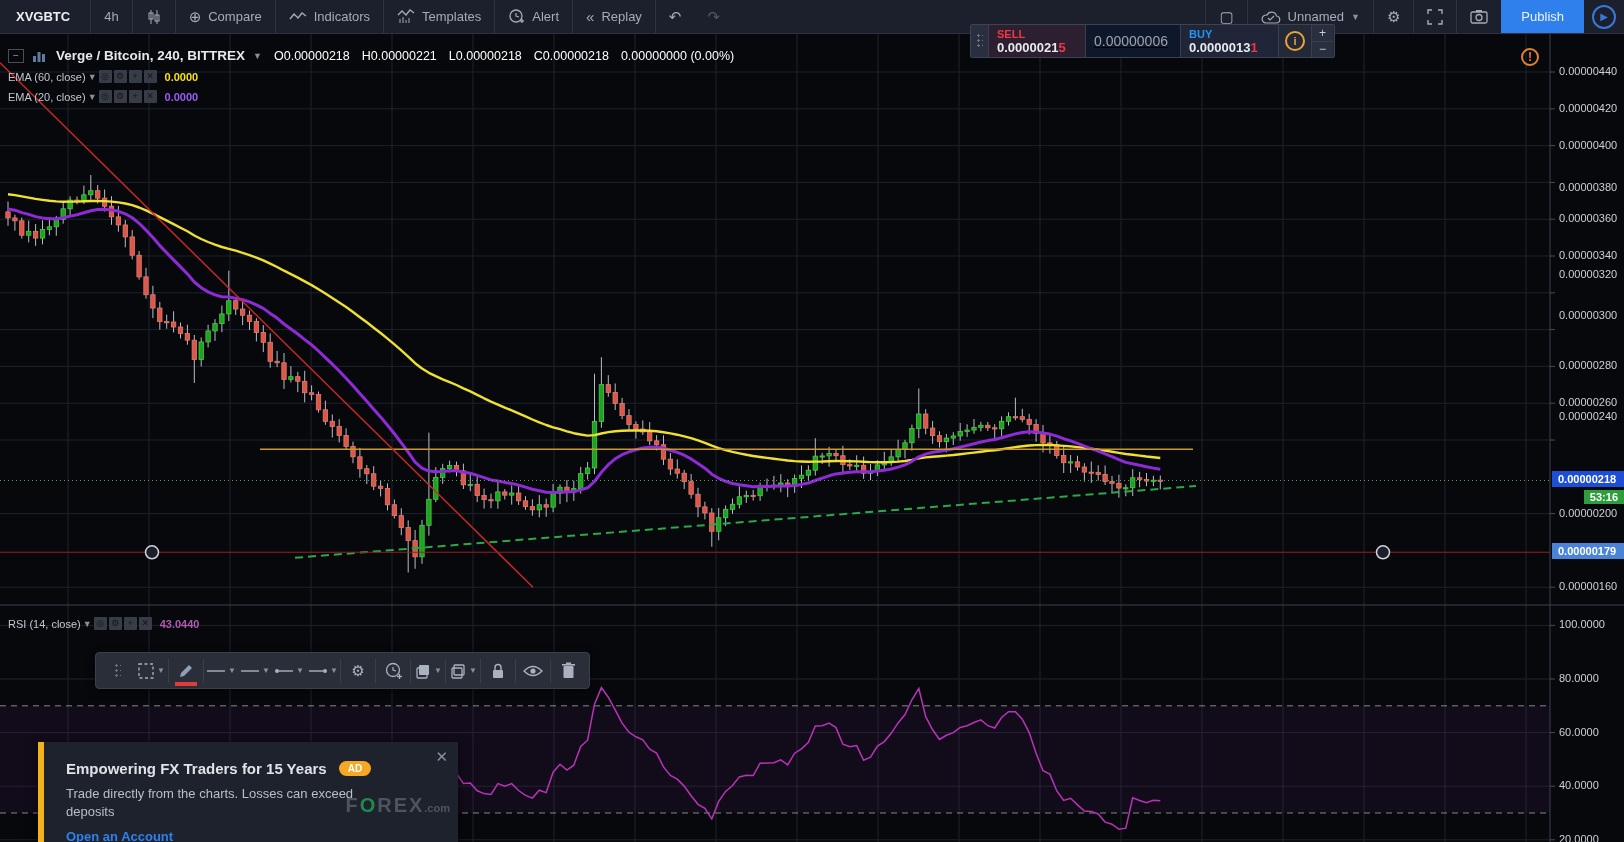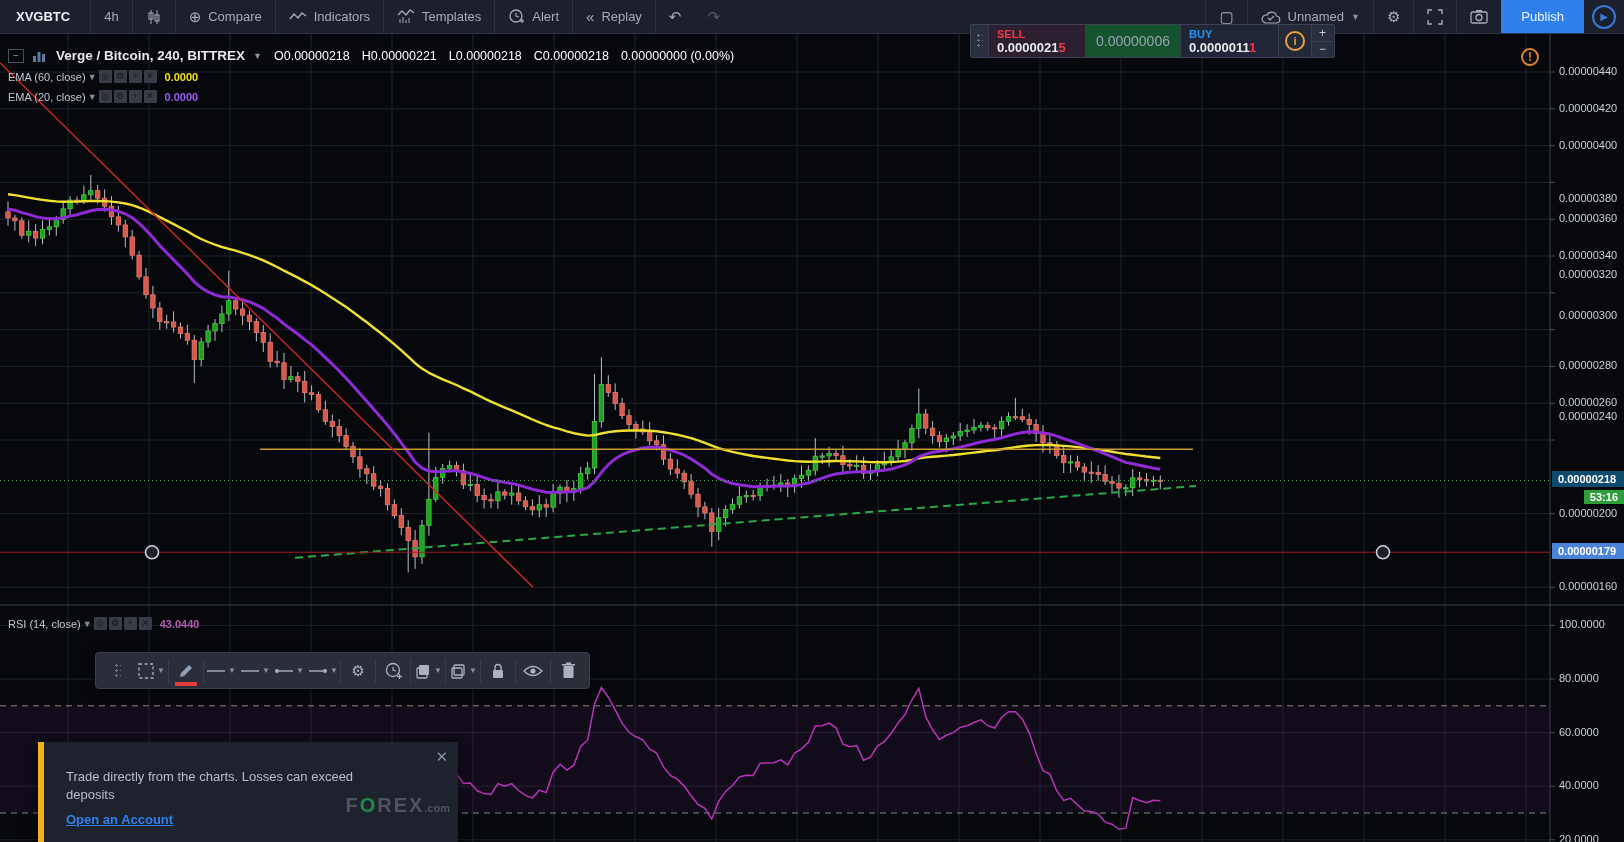--- a/index.html
+++ b/index.html
@@ -29,21 +29,21 @@
   #order-widget { position:absolute; left:970px; top:24px; width:365px; height:34px;
     display:flex; z-index:30; border:1px solid #3d4354; border-radius:2px; background:#242938;
     font-size:11px; }
   .ow-cell { border-right:1px solid #3a3f50; display:flex; flex-direction:column;
     justify-content:center; padding:2px 8px; }
   #ow-handle { width:18px; background:#2a2f3f; align-items:center; justify-content:center; display:flex; }
   .dots { width:7px; height:16px;
     background:radial-gradient(circle, #6b7280 1px, transparent 1.2px);
     background-size:5px 5px; }
   #ow-sell { width:97px; background:#2c2030; }
-  #ow-spread { width:95px; background:#14532d; align-items:center; justify-content:center; }
+  #ow-spread { width:95px; background:#0f172a; justify-content:center;text-decoration:underline; }
   #ow-buy { width:98px; background:#202637; }
   .ow-label-sell { color:#f23645; font-weight:bold; }
   .ow-label-buy { color:#2196f3; font-weight:bold; }
   .ow-price { color:#e8eaee; font-weight:bold; font-size:13px; }
   .ow-last { color:#f23645; }
   .ow-spread-val { color:#9aa2b5; font-size:14px; }
   #ow-info { width:33px; align-items:center; justify-content:center; display:flex; }
   #info-circle { width:20px; height:20px; border:2px solid #e8a33d; border-radius:50%;
     color:#e8a33d; font-size:11px; font-weight:bold; display:flex; align-items:center; justify-content:center; }
   #ow-pm { width:21px; display:flex; flex-direction:column; border-right:none; padding:0; }
@@ -63,21 +63,21 @@
   .ibox { width:13px; height:13px; background:#383c46; color:#14161c; font-size:9px;
     line-height:13px; text-align:center; border-radius:1px; }
   .ind-val { margin-left:6px; font-weight:bold; }
   #rsi-legend { position:absolute; left:8px; top:612px; z-index:15; }
 
   
   #price-axis { position:absolute; left:1550px; top:34px; width:74px; height:808px; z-index:10; }
   .axis-label { position:absolute; left:9px; color:#cdd0d8; font-size:11px; white-space:nowrap; }
   .axis-badge { position:absolute; left:2px; width:72px; color:#fff; font-size:11px;
     font-weight:bold; padding:2px 0 2px 6px; z-index:12; }
-  #cur-price-badge { top:437px; background:#0c4a6e; }
+  #cur-price-badge { top:437px; background:#1d4ed8; }
   #countdown-badge { top:456px; left:auto; right:0; width:auto; padding:1px 6px; background:#2e9e3c; }
   #sel-price-badge { top:509px; background:#4a84d8; }
 
   
   #warning { position:absolute; left:1521px; top:48px; width:18px; height:18px;
     border:2px solid #e0822e; border-radius:50%; color:#e0822e; font-weight:bold;
     font-size:12px; text-align:center; line-height:15px; z-index:11; }
 
   
   #float-toolbar { position:absolute; left:95px; top:652px; height:37px; z-index:40;
@@ -621,21 +621,21 @@
     </div>
     <div class="ow-cell" id="ow-sell">
       <span class="ow-label-sell">SELL</span>
       <span class="ow-price"><span>0.0000021</span><span class="ow-last">5</span></span>
     </div>
     <div class="ow-cell" id="ow-spread">
       <span class="ow-spread-val">0.00000006</span>
     </div>
     <div class="ow-cell" id="ow-buy">
       <span class="ow-label-buy">BUY</span>
-      <span class="ow-price"><span>0.0000011</span><span class="ow-last">1</span></span>
+      <span class="ow-price"><span>0.0000013</span><span class="ow-last">1</span></span>
     </div>
     <div class="ow-cell" id="ow-info">
       <div id="info-circle">i</div>
     </div>
     <div class="ow-cell" id="ow-pm">
       <div class="pm">+</div>
       <div class="pm">−</div>
     </div>
   </div>
 
@@ -689,21 +689,21 @@
     </div>
   </div>
 
   <div id="price-axis">
     <div class="axis-badge" id="cur-price-badge">0.00000218</div>
     <div class="axis-badge" id="countdown-badge">53:16</div>
     <div class="axis-badge" id="sel-price-badge">0.00000179</div>
   <span class="axis-label" style="top: 31.02px;">0.00000440</span>
       <span class="axis-label" style="top: 67.82px;">0.00000420</span>
       <span class="axis-label" style="top: 104.62px;">0.00000400</span>
-      <span class="axis-label" style="top: 158px;">0.00000380</span>
+      <span class="axis-label" style="top: 147px;">0.00000380</span>
       <span class="axis-label" style="top: 178.22px;">0.00000360</span>
       <span class="axis-label" style="top: 215.02px;">0.00000340</span>
       <span class="axis-label" style="top: 234px;">0.00000320</span>
       <span class="axis-label" style="top: 275px;">0.00000300</span>
       <span class="axis-label" style="top: 325.42px;">0.00000280</span>
       <span class="axis-label" style="top: 362.22px;">0.00000260</span>
       <span class="axis-label" style="top: 376px;">0.00000240</span>
       <span class="axis-label" style="top: 472.62px;">0.00000200</span>
       <span class="axis-label" style="top: 546.22px;">0.00000160</span>
       <span class="axis-label" style="top: 584.4px;">100.0000</span>
@@ -804,19 +804,23 @@
     <div class="ft-item">
       <svg class="mini-ico" width="15" height="17" viewBox="0 0 15 17">
         <rect x="2.5" y="4" width="10" height="12" rx="1" fill="#aab2bf"></rect>
         <rect x="1" y="2" width="13" height="1.6" fill="#aab2bf"></rect>
         <rect x="5" y="0.5" width="5" height="1.6" fill="#aab2bf"></rect>
       </svg>
     </div>
   </div>
 
   <div id="ad">
+    <div id="ad-title-row">
+      <span id="ad-title">Empowering FX Traders for 15 Years</span>
+      <span id="ad-badge">AD</span>
+    </div>
     <div id="ad-body">Trade directly from the charts. Losses can exceed deposits</div>
     <a id="ad-link" href="#">Open an Account</a>
     <span id="ad-close">✕</span>
     <div id="ad-brand">F<span class="brand-o">O</span><span>REX</span><span class="brand-suffix">.com</span></div>
   </div>
 
 </div>
 
 </body></html>

